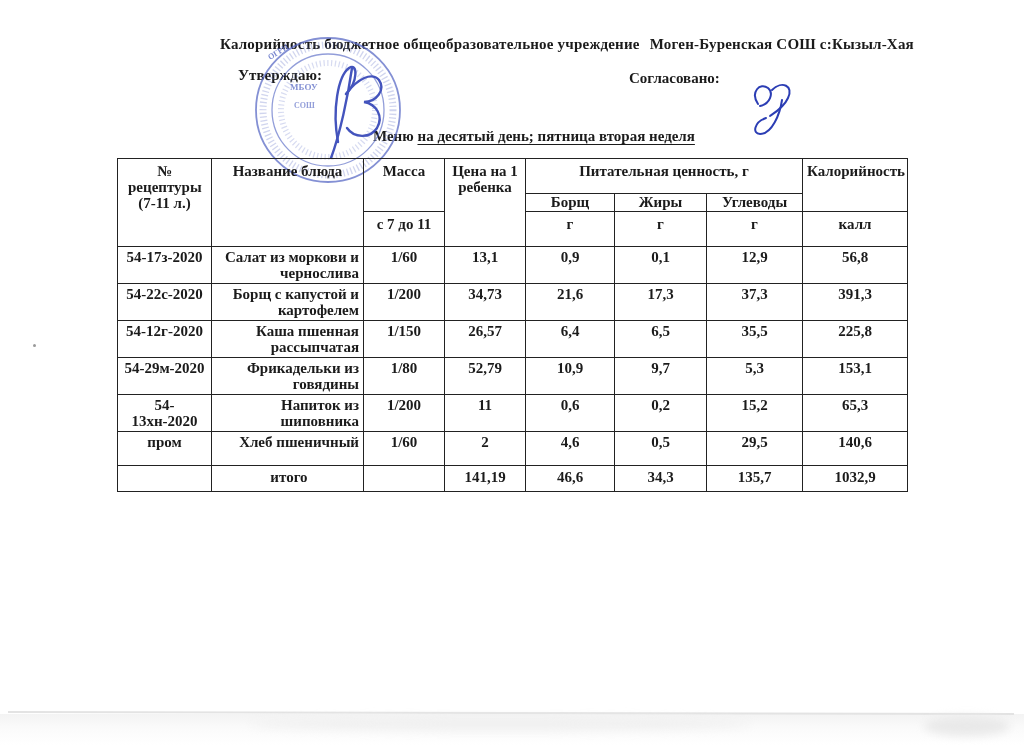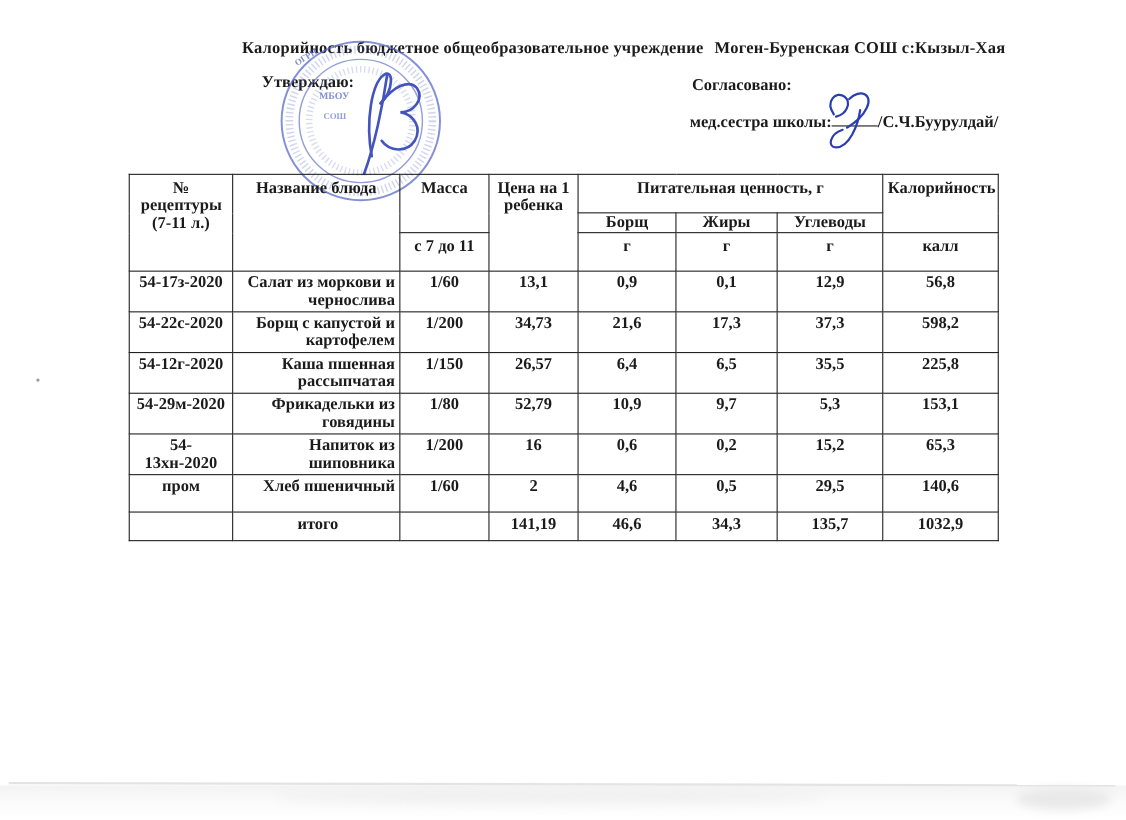--- a/index.html
+++ b/index.html
@@ -70,24 +70,25 @@
 <div class="page">
 
   <div class="org-line">
     <span>Калорийность бюджетное общеобразовательное учреждение</span><span class="gap"></span><span>Моген-Буренская СОШ с:Кызыл-Хая</span>
   </div>
 
   <div class="approve">Утверждаю:</div>
   <div class="agree">Согласовано:</div>
 
 
-  <div class="nurse-line">
-    <span>мед.сестра школы:</span><span class="sigline nurse"></span><span>/С.Ч.Буурулдай/</span>
+
+  <div class="menu-line">
+    <span>Меню</span>
+    <span class="u">на десятый день; пятница вторая неделя</span>
   </div>
-
 
   <svg class="stamp-svg" width="180" height="172" viewBox="0 0 180 172">
     <g stroke="#5a6bc5" fill="none">
       <circle cx="82" cy="86" r="72" stroke-width="1.8" opacity="0.85"></circle>
       <circle cx="82" cy="86" r="56" stroke-width="1.3" opacity="0.75"></circle>
       <circle cx="82" cy="86" r="65" stroke-width="7" stroke-dasharray="1.3 2.4" opacity="0.32"></circle>
       <circle cx="82" cy="86" r="47" stroke-width="6" stroke-dasharray="1.2 2.6" opacity="0.28"></circle>
     </g>
     <text x="24" y="36" font-size="8" fill="#5a6bc5" opacity="0.9" transform="rotate(-32 24 36)">ОГРН</text>
     <text x="44" y="66" font-size="9" fill="#5a6bc5" opacity="0.85">МБОУ</text>
@@ -152,21 +153,21 @@
           <td class="c7">56,8</td>
         </tr>
         <tr>
           <td class="c0">54-22с-2020</td>
           <td class="c1">Борщ с капустой и картофелем</td>
           <td class="c2">1/200</td>
           <td class="c3">34,73</td>
           <td class="c4">21,6</td>
           <td class="c5">17,3</td>
           <td class="c6">37,3</td>
-          <td class="c7">598,2</td>
+          <td class="c7">391,3</td>
         </tr>
         <tr>
           <td class="c0">54-12г-2020</td>
           <td class="c1">Каша пшенная рассыпчатая</td>
           <td class="c2">1/150</td>
           <td class="c3">26,57</td>
           <td class="c4">6,4</td>
           <td class="c5">6,5</td>
           <td class="c6">35,5</td>
           <td class="c7">225,8</td>
@@ -178,21 +179,21 @@
           <td class="c3">52,79</td>
           <td class="c4">10,9</td>
           <td class="c5">9,7</td>
           <td class="c6">5,3</td>
           <td class="c7">153,1</td>
         </tr>
         <tr>
           <td class="c0">54-13хн-2020</td>
           <td class="c1">Напиток из шиповника</td>
           <td class="c2">1/200</td>
-          <td class="c3">16</td>
+          <td class="c3">11</td>
           <td class="c4">0,6</td>
           <td class="c5">0,2</td>
           <td class="c6">15,2</td>
           <td class="c7">65,3</td>
         </tr>
         <tr>
           <td class="c0">пром</td>
           <td class="c1">Хлеб пшеничный</td>
           <td class="c2">1/60</td>
           <td class="c3">2</td>

